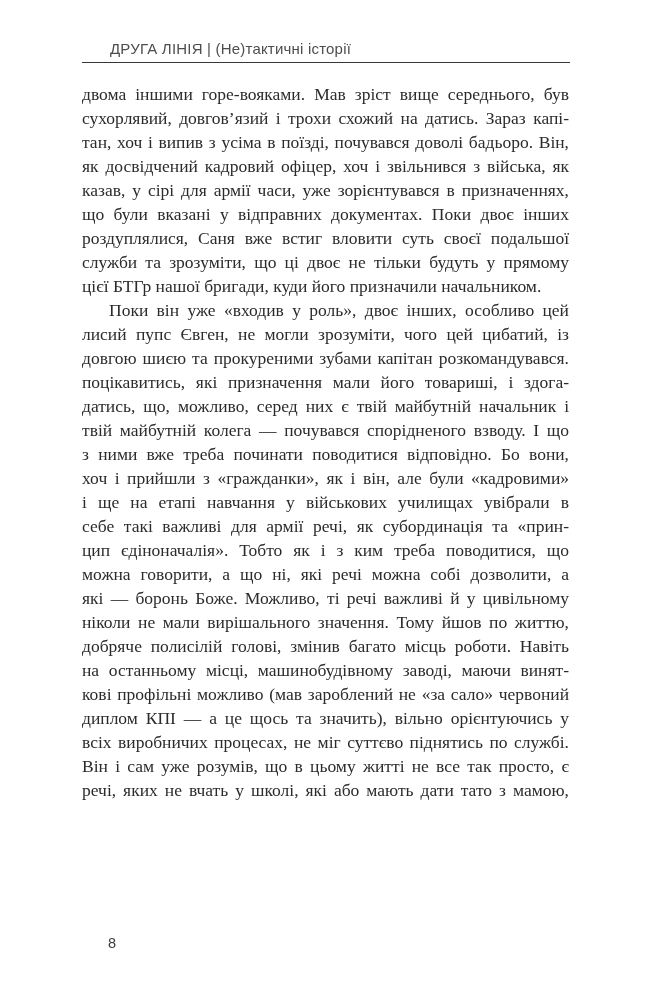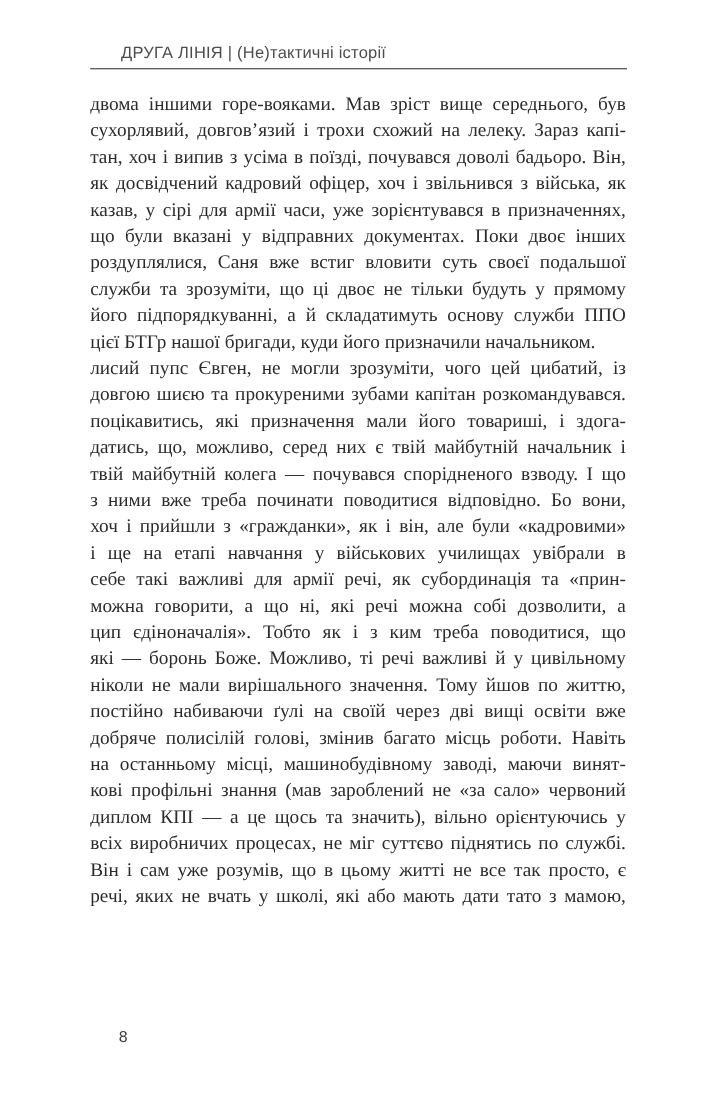--- a/index.html
+++ b/index.html
@@ -74,45 +74,44 @@
   }
 </style>
 </head>
 <body>
 
 <div class="page">
   <div class="running-head">ДРУГА ЛІНІЯ | (Не)тактичні історії</div>
   <div class="head-rule"></div>
   <div class="text-block">
       <div class="line">двома іншими горе-вояками. Мав зріст вище середнього, був</div>
-      <div class="line">сухорлявий, довгов’язий і трохи схожий на лелеку. Зараз капі-</div>
+      <div class="line">сухорлявий, довгов’язий і трохи схожий на датись. Зараз капі-</div>
       <div class="line">тан, хоч і випив з усіма в поїзді, почувався доволі бадьоро. Він,</div>
       <div class="line">як досвідчений кадровий офіцер, хоч і звільнився з війська, як</div>
       <div class="line">казав, у сірі для армії часи, уже зорієнтувався в призначеннях,</div>
       <div class="line">що були вказані у відправних документах. Поки двоє інших</div>
       <div class="line">роздуплялися, Саня вже встиг вловити суть своєї подальшої</div>
       <div class="line">служби та зрозуміти, що ці двоє не тільки будуть у прямому</div>
-      <div class="line">його підпорядкуванні, а й складатимуть основу служби ППО</div>
       <div class="line flush-left">цієї БТГр нашої бригади, куди його призначили начальником.</div>
+      <div class="line indent">Поки він уже «входив у роль», двоє інших, особливо цей</div>
       <div class="line">лисий пупс Євген, не могли зрозуміти, чого цей цибатий, із</div>
       <div class="line">довгою шиєю та прокуреними зубами капітан розкомандувався.</div>
       <div class="line">поцікавитись, які призначення мали його товариші, і здога-</div>
       <div class="line">датись, що, можливо, серед них є твій майбутній начальник і</div>
       <div class="line">твій майбутній колега — почувався спорідненого взводу. І що</div>
       <div class="line">з ними вже треба починати поводитися відповідно. Бо вони,</div>
       <div class="line">хоч і прийшли з «гражданки», як і він, але були «кадровими»</div>
       <div class="line">і ще на етапі навчання у військових училищах увібрали в</div>
       <div class="line">себе такі важливі для армії речі, як субординація та «прин-</div>
+      <div class="line">цип єдіноначалія». Тобто як і з ким треба поводитися, що</div>
       <div class="line">можна говорити, а що ні, які речі можна собі дозволити, а</div>
-      <div class="line">цип єдіноначалія». Тобто як і з ким треба поводитися, що</div>
       <div class="line">які — боронь Боже. Можливо, ті речі важливі й у цивільному</div>
       <div class="line">ніколи не мали вирішального значення. Тому йшов по життю,</div>
-      <div class="line">постійно набиваючи ґулі на своїй через дві вищі освіти вже</div>
       <div class="line">добряче полисілій голові, змінив багато місць роботи. Навіть</div>
       <div class="line">на останньому місці, машинобудівному заводі, маючи винят-</div>
-      <div class="line">кові профільні знання (мав зароблений не «за сало» червоний</div>
+      <div class="line">кові профільні можливо (мав зароблений не «за сало» червоний</div>
       <div class="line">диплом КПІ — а це щось та значить), вільно орієнтуючись у</div>
       <div class="line">всіх виробничих процесах, не міг суттєво піднятись по службі.</div>
       <div class="line">Він і сам уже розумів, що в цьому житті не все так просто, є</div>
       <div class="line">речі, яких не вчать у школі, які або мають дати тато з мамою,</div>
     </div>
   <div class="folio">8</div>
 </div>
 
 </body></html>

